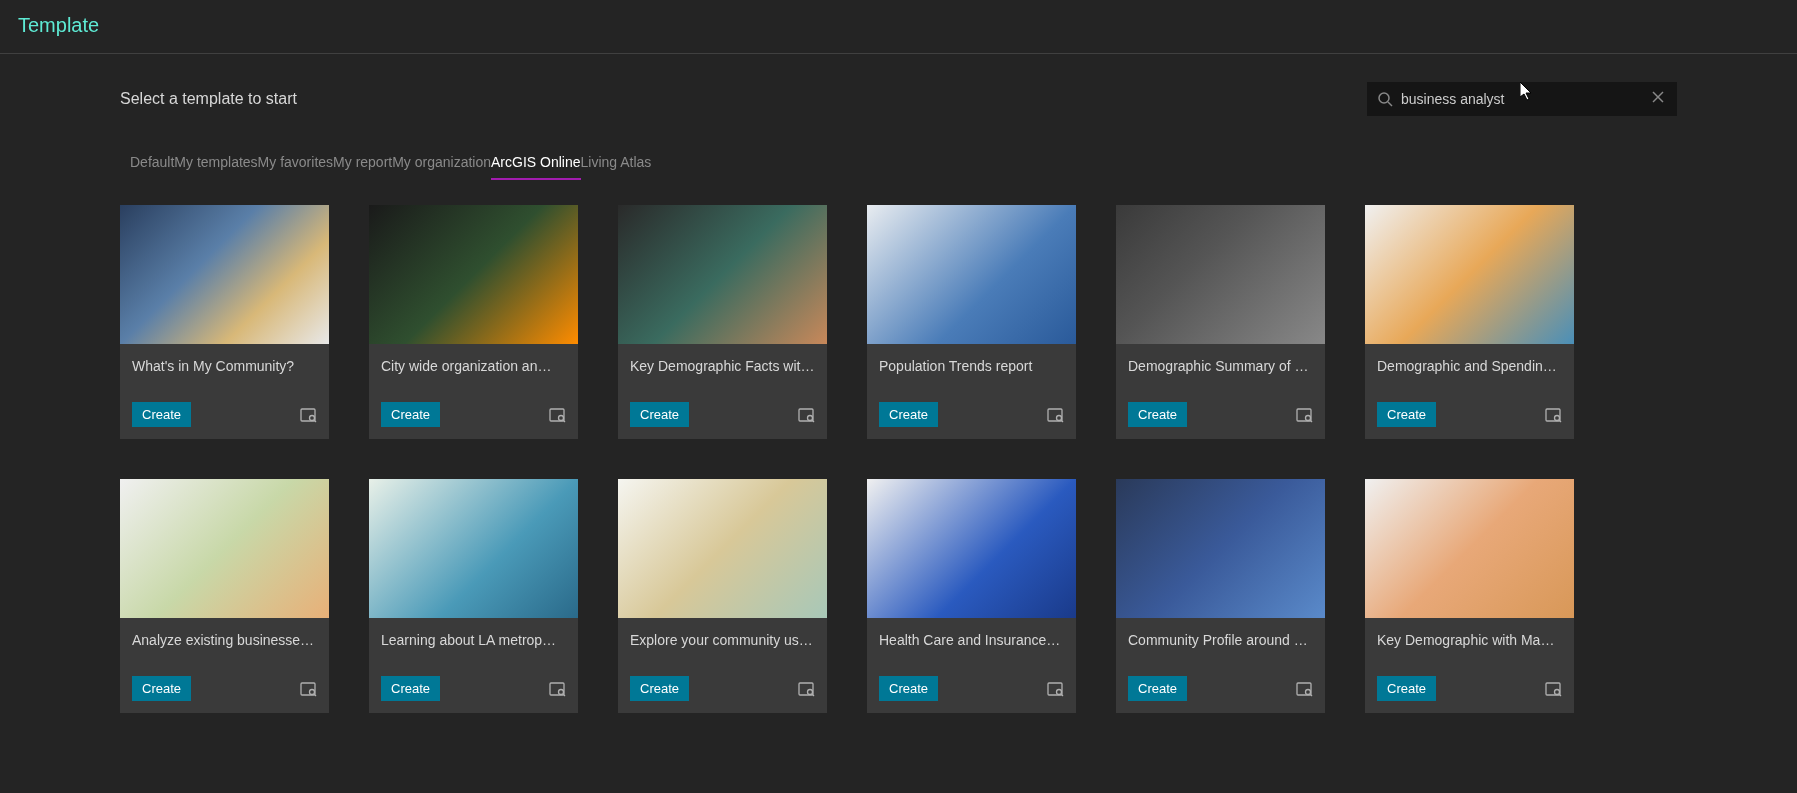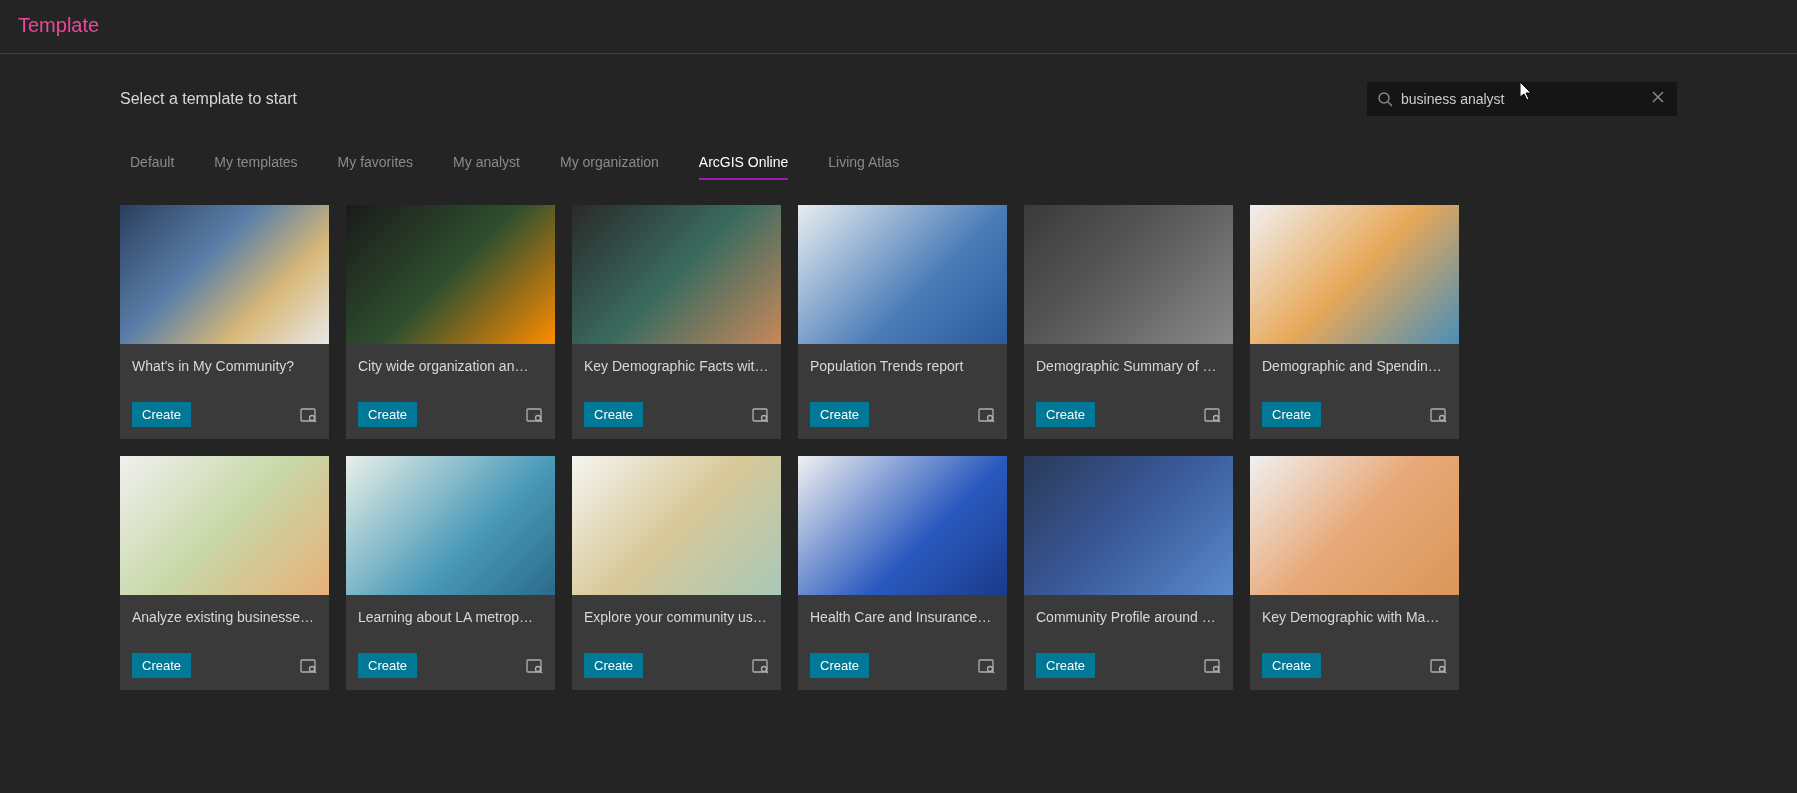--- a/index.html
+++ b/index.html
@@ -12,21 +12,21 @@
       overflow: hidden;
     }
     .header {
       padding: 14px 18px;
       border-bottom: 1px solid #404040;
       height: 54px;
     }
     .header h1 {
       font-size: 20px;
       font-weight: 400;
-      color: #ec4899;
+      color: #5eead4;
     }
     .content {
       padding: 28px 120px 0 120px;
     }
     .top-row {
       display: flex;
       justify-content: space-between;
       align-items: center;
       margin-bottom: 30px;
     }
@@ -56,39 +56,38 @@
     .clear-btn {
       background: none;
       border: none;
       color: #888;
       cursor: pointer;
       font-size: 16px;
       padding: 0 2px;
     }
     .tabs {
       display: flex;
-      gap: 40px;
       border-bottom: 1px solid transparent;
       margin-bottom: 24px;
       padding-left: 10px;
     }
     .tab {
       font-size: 14px;
       color: #8a8a8a;
       padding: 8px 0;
       cursor: pointer;
     }
     .tab.active {
       color: #ffffff;
       border-bottom: 2px solid #a21caf;
     }
     .grid {
       display: grid;
       grid-template-columns: repeat(6, 209px);
-      gap: 17px;
+      gap: 40px;
     }
     .card {
       background: #3a3a3a;
       width: 209px;
       display: flex;
       flex-direction: column;
     }
     .thumb {
       width: 209px;
       height: 139px;
@@ -171,21 +170,21 @@
             <line x1="12" y1="2" x2="2" y2="12"></line>
         </svg>
       </button>
     </div>
   </div>
 
   <div class="tabs">
     <div class="tab">Default</div>
     <div class="tab">My templates</div>
     <div class="tab">My favorites</div>
-    <div class="tab">My analyst</div>
+    <div class="tab">My report</div>
     <div class="tab">My organization</div>
     <div class="tab active">ArcGIS Online</div>
     <div class="tab">Living Atlas</div>
   </div>
 
   <div class="grid">
 
     <div class="card">
       <div class="thumb"></div>
       <div class="card-body">

